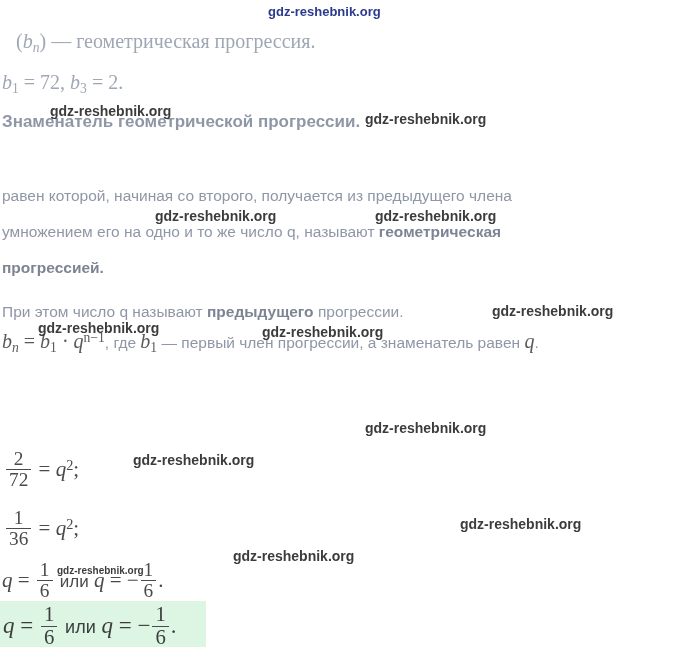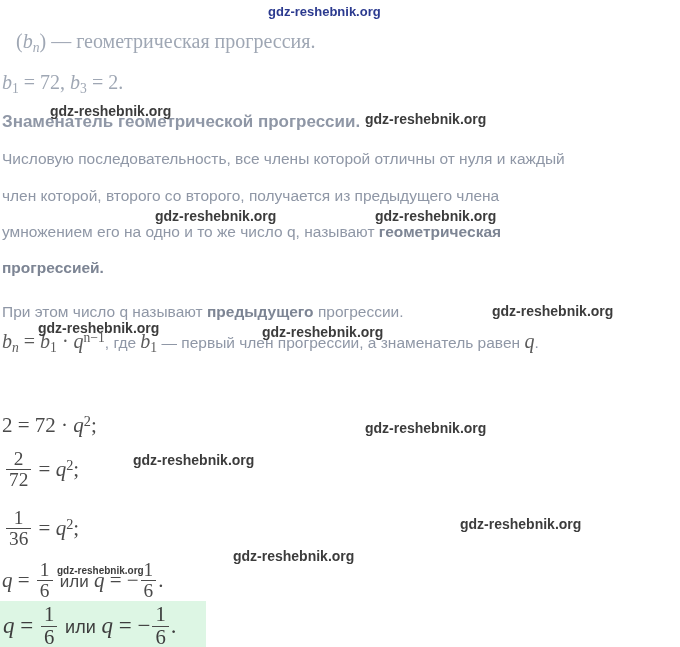--- a/index.html
+++ b/index.html
@@ -119,44 +119,40 @@
   <div class="line mathline faint" style="left:16px; top:30px; font-size:20px;">
     (<i class="mi">b<sub>n</sub></i>) — геометрическая прогрессия.
   </div>
 
   <div class="line mathline faint" style="left:2px; top:71px; font-size:20px;">
     <i class="mi">b</i><sub>1</sub> = 72, <i class="mi">b</i><sub>3</sub> = 2.
   </div>
 
   <div class="line bodytext faint-b" style="left:2px; top:112px; font-size:17px;">Знаменатель геометрической прогрессии.</div>
 
-  <div class="line bodytext" style="left:2px; top:150px;">Числовую последовательность, все члены которой отличны от нуля и каждый</div>
-
-  <div class="line bodytext" style="left:2px; top:187px;">член которой, второго со второго, получается из предыдущего члена</div>
+
+  <div class="line bodytext" style="left:2px; top:187px;">равен которой, начиная со второго, получается из предыдущего члена</div>
 
   <div class="line bodytext" style="left:2px; top:223px;">
     <span>умножением его на одно и то же число q, называют </span><b>геометрическая</b>
   </div>
 
   <div class="line bodytext" style="left:2px; top:259px;">
     <b>прогрессией.</b>
   </div>
 
   <div class="line bodytext" style="left:2px; top:303px;">
     <span>При этом число q называют </span><b>предыдущего</b><span> прогрессии.</span>
   </div>
 
   <div class="line mathline" style="left:2px; top:330px; font-size:20px; color:#5a5a5a;">
     <i class="mi">b<sub>n</sub></i> = <i class="mi">b</i><sub>1</sub> · <i class="mi">q</i><sup>n−1</sup><span class="sans bodytext" style="font-size:15.5px;">, где </span><i class="mi">b</i><sub>1</sub><span class="sans bodytext" style="font-size:15.5px;"> — первый член прогрессии, а знаменатель равен </span><i class="mi">q</i><span class="sans bodytext" style="font-size:15.5px;">.</span>
   </div>
 
 
-  <div class="line mathline" style="left:2px; top:413px;">
-    2 = 72 · <i class="mi">q</i><sup>2</sup>;
-  </div>
 
   <div class="line mathline" style="left:4px; top:449px;">
     <span class="frac">
       <span class="num">2</span>
       <span class="den">72</span>
     </span>
     = <i class="mi">q</i><sup>2</sup>;
   </div>
 
   <div class="line mathline" style="left:4px; top:508px;">

